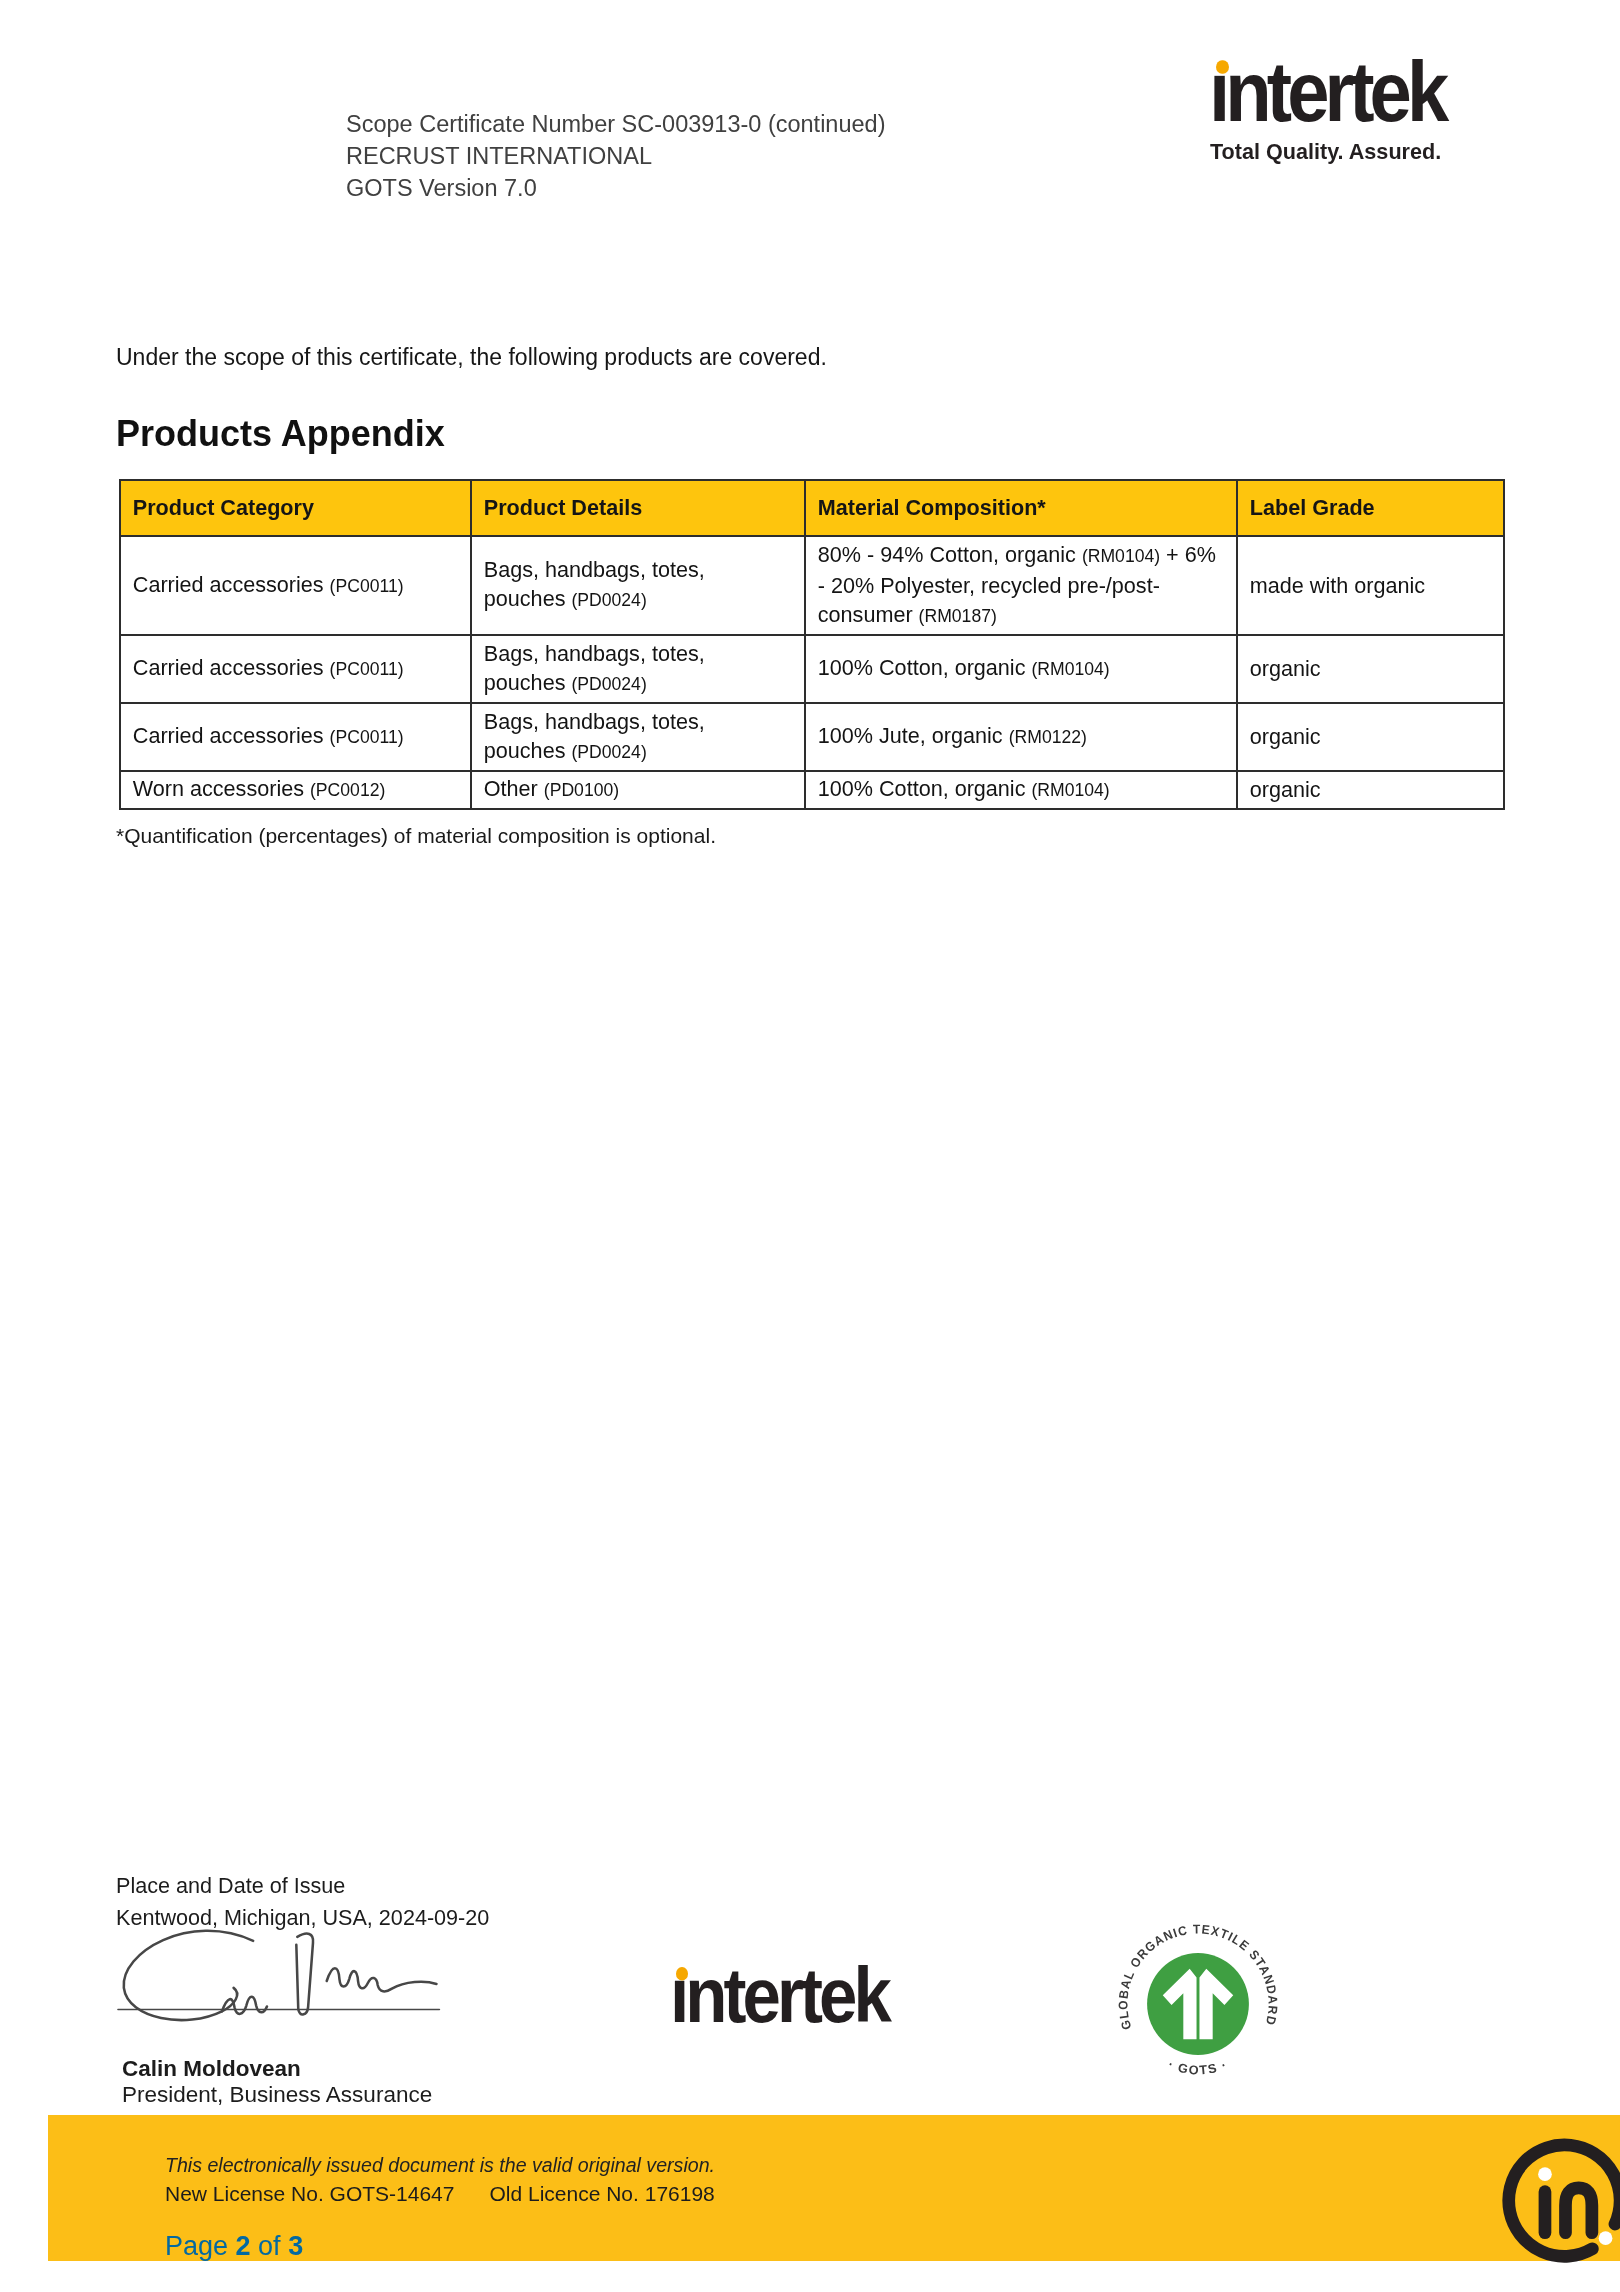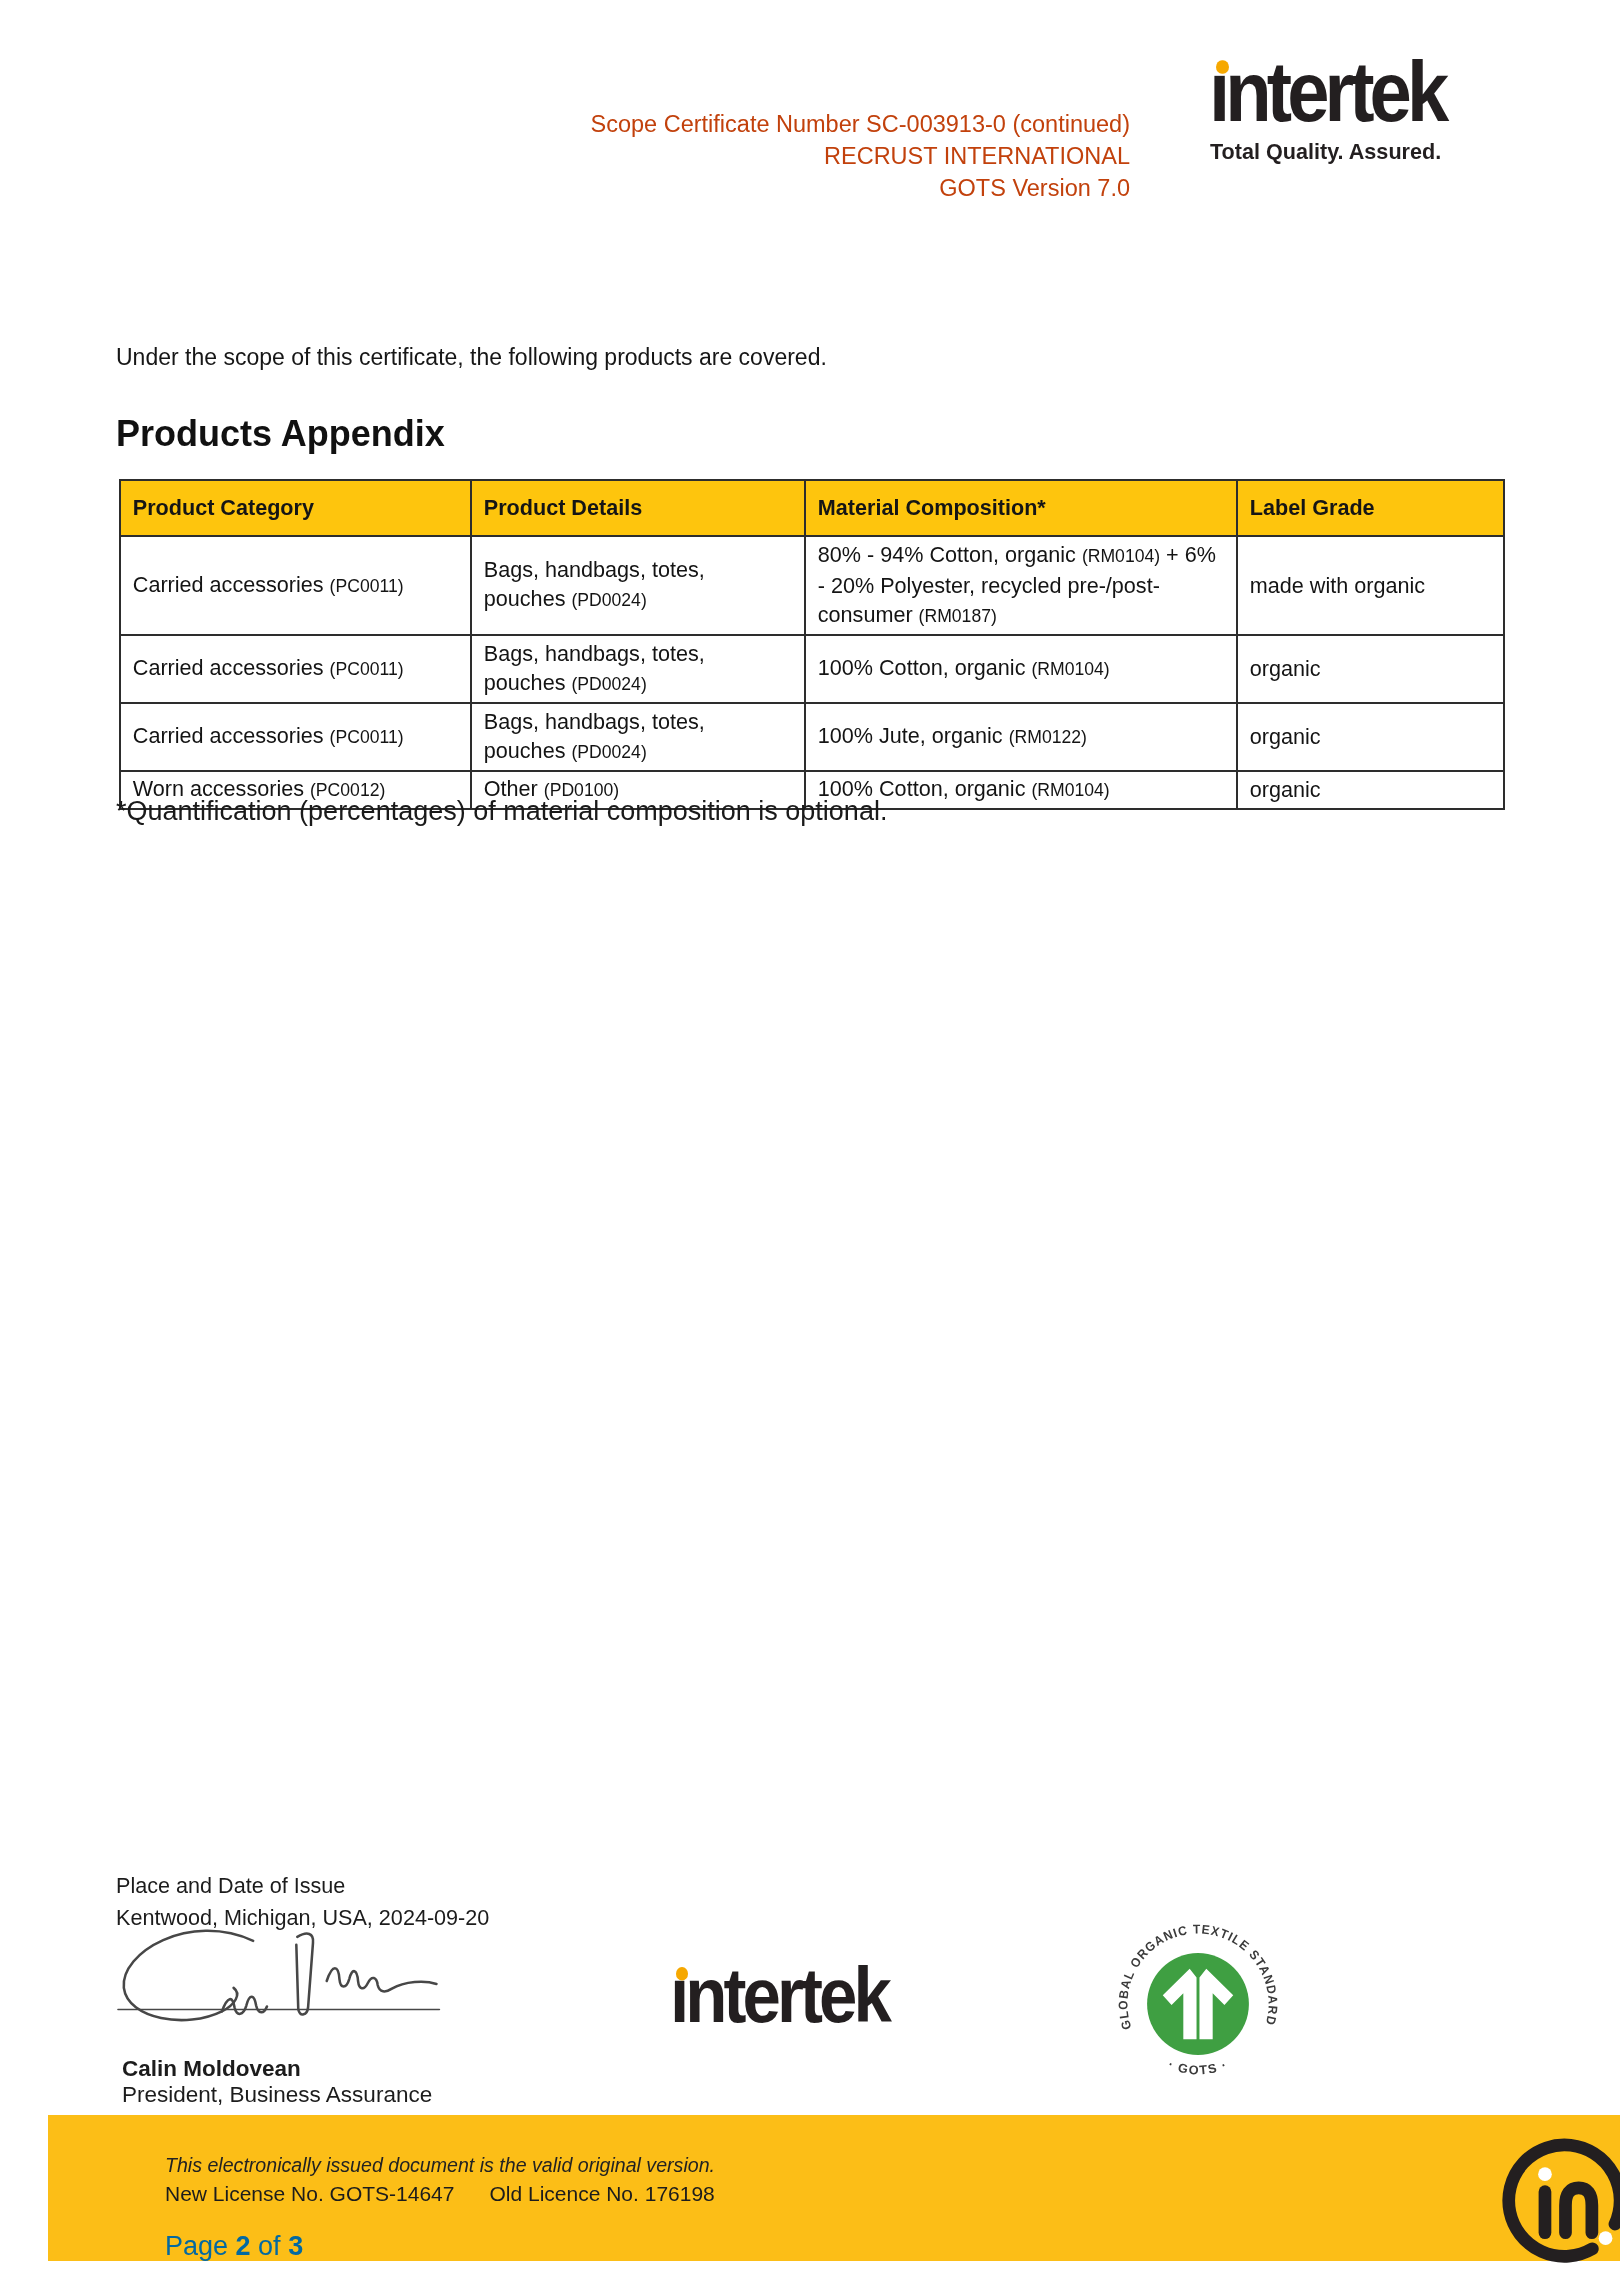--- a/index.html
+++ b/index.html
@@ -1,21 +1,21 @@
 <!DOCTYPE html>
 <html style="--table-yellow: #FEC50D; --footer-yellow: #FCBE17; --brand-gold: #F6A800; --gots-green: #3F9F42; --ink: #231F20; --address-gray: #6D6E71;"><head>
 <meta charset="utf-8">
 <style>
   html,body{margin:0;padding:0;background:#9a9a9a;}
   .page{position:relative;width:1620px;height:2293px;background:#ffffff;margin:0 auto;
         font-family:"Liberation Sans", sans-serif;color:#1c1c1c;overflow:hidden;}
 
   
-  .cert-head{position:absolute;left:346px;top:108px;width:784px;text-align:right;
-             font-size:23.5px;line-height:32px;color:#c2410c;}
+  .cert-head{position:absolute;left:346px;top:108px;width:784px;text-align:left;
+             font-size:23.5px;line-height:32px;color:#404040;}
   .brand-top{position:absolute;left:1209px;top:49px;width:353px;}
   .wordmark{position:relative;color:#231f20;font-weight:700;transform:scaleY(1.12);
             transform-origin:top left;white-space:nowrap;}
   .wordmark-lg{font-size:76px;letter-spacing:-4.9px;line-height:1;}
   .wordmark-md{font-size:69px;letter-spacing:-3.9px;line-height:1;}
   .idot{position:absolute;border-radius:50%;background:var(--brand-gold);}
   .wordmark-lg .idot{left:6.9px;top:9.8px;width:12.7px;height:12.7px;}
   .wordmark-md .idot{left:5.9px;top:8.8px;width:11.8px;height:11.8px;}
   .tagline{position:absolute;left:1210px;top:139px;font-size:21.6px;font-weight:700;color:#231f20;}
   .addr{position:absolute;left:1210px;top:176px;font-size:20.6px;line-height:27.4px;color:#6d6e71;}
@@ -32,21 +32,21 @@
   .products-table col:nth-child(3){width:432px;}
   .products-table col:nth-child(4){width:267px;}
   .products-table th{background:var(--table-yellow);border:2px solid #2d2d2d;text-align:left;
                      padding:0 11.8px;height:54px;font-size:21.6px;font-weight:700;color:#151515;}
   .products-table td{border:2px solid #2d2d2d;padding:2.9px 11.8px;vertical-align:middle;line-height:29px;}
   .products-table tbody tr:nth-child(1){height:91px;}
   .products-table tbody tr:nth-child(2){height:68px;}
   .products-table tbody tr:nth-child(3){height:64px;}
   .products-table tbody tr:nth-child(4){height:36px;}
   .code{font-size:17.6px;}
-  .footnote{position:absolute;left:116px;top:796px;font-size:27px;color:#1a1a1a;}
+  .footnote{position:absolute;left:116px;top:824px;font-size:21px;color:#1a1a1a;}
 
   
   .issue-label{position:absolute;left:116px;top:1873px;font-size:21.6px;}
   .issue-value{position:absolute;left:116px;top:1905px;font-size:21.6px;text-align:center;}
   .signature{position:absolute;left:116px;top:1927px;}
   .signer-name{position:absolute;left:122px;top:2050px;font-size:22.5px;font-weight:700;margin-top:6px;}
   .signer-title{position:absolute;left:122px;top:2082px;font-size:22.5px;}
   .brand-bottom{position:absolute;left:670px;top:1957px;}
   .gots{position:absolute;left:1105px;top:1911px;}
   .gots text{font-family:"Liberation Sans",sans-serif;}

